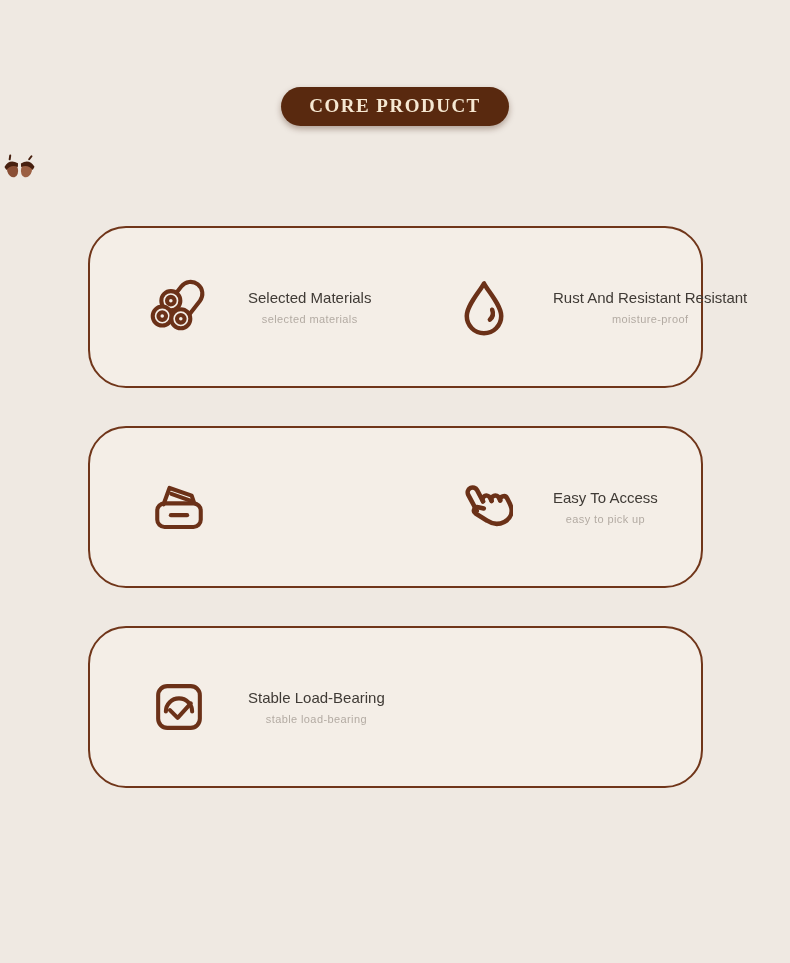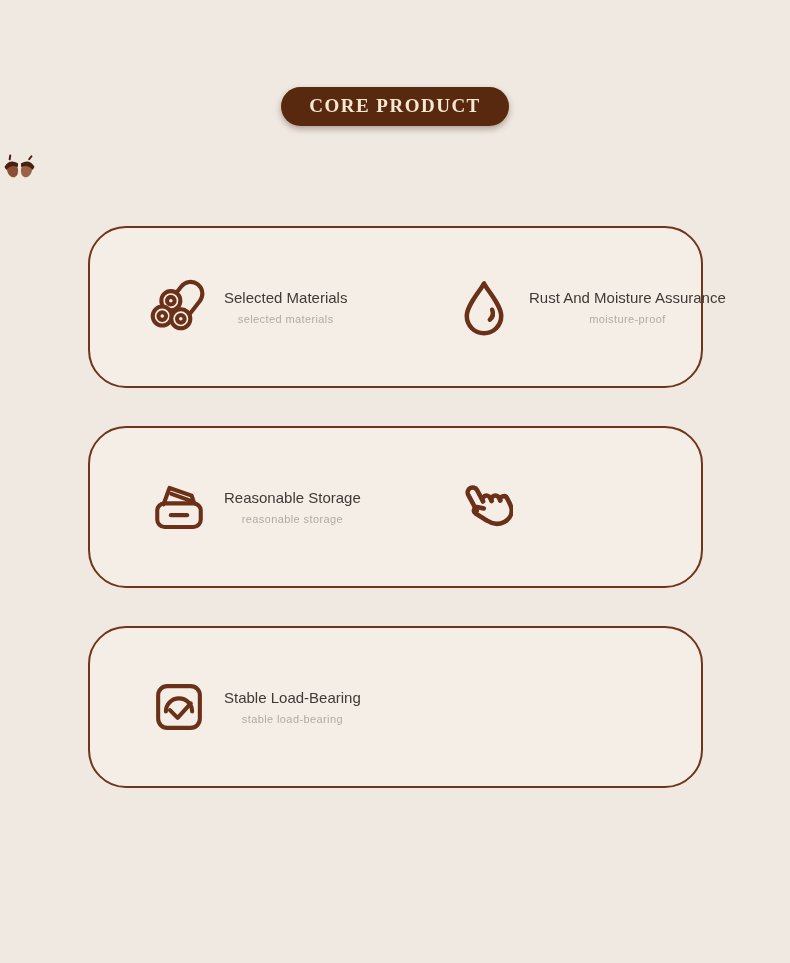--- a/index.html
+++ b/index.html
@@ -39,21 +39,21 @@
     height:162px;
     margin:0 0 38px 88px;
     background:#f4eee7;
     border:2px solid #70361a;
     border-radius:38px;
     box-sizing:border-box;
     display:flex;
     align-items:center;
     padding-left:60px;
   }
-  .feature{display:flex;align-items:center;gap:16px;}
+  .feature{display:flex;align-items:center;gap:40px;}
   .feature.left{width:305px;flex-shrink:0;}
   .feature .icon{width:58px;height:58px;flex-shrink:0;}
   .ftext{text-align:center;}
   .ftitle{
     font-size:15px;
     color:#3f3a35;
     white-space:nowrap;
     margin-bottom:7px;
     text-align:left;
   }
@@ -113,52 +113,52 @@
       </div>
     </div>
     <div class="feature">
       <span class="icon">
         <svg width="58" height="58" viewBox="0 0 64 64" fill="none" stroke="#6b3118" stroke-width="5" stroke-linecap="round" stroke-linejoin="round">
           <path d="M32 6 C28 14 13 30 13 42 a19 19 0 0 0 38 0 C51 30 36 14 32 6 Z"></path>
           <path d="M41 35 a10 10 0 0 1 -2.5 11"></path>
         </svg>
       </span>
       <div class="ftext">
-        <div class="ftitle">Rust And Moisture Assurance</div>
+        <div class="ftitle">Rust And Resistant Resistant</div>
         <div class="fsub">moisture-proof</div>
       </div>
     </div>
   </div>
 
   <div class="card">
     <div class="feature left">
       <span class="icon">
         <svg width="58" height="58" viewBox="0 0 64 64" fill="none" stroke="#6b3118" stroke-width="4.5" stroke-linecap="round" stroke-linejoin="round">
           <path d="M15 29 L21.5 11 L46 19.5 L48.5 27"></path>
           <path d="M23.5 17.5 L44.5 25"></path>
           <rect x="8" y="28" width="48" height="26" rx="8"></rect>
           <line x1="23" y1="41" x2="41" y2="41"></line>
         </svg>
       </span>
-      <div class="ftext">
-        <div class="ftitle">Reasonable Storage</div>
-        <div class="fsub">reasonable storage</div>
-      </div>
     </div>
     <div class="feature">
       <span class="icon">
         <svg width="58" height="58" viewBox="0 0 64 64" fill="none" stroke="#6b3118" stroke-width="5" stroke-linecap="round" stroke-linejoin="round">
           <g transform="rotate(-28 32 32)">
             <path d="M23 32 V12 a5.5 5.5 0 0 1 11 0 v14"></path>
             <path d="M34 26 a4.3 4.3 0 0 1 8.6 0 v4"></path>
             <path d="M42.6 30 a4.3 4.3 0 0 1 8.6 1 v3"></path>
             <path d="M51.2 34 a4 4 0 0 1 7.8 1.3 v5.2 c0 10 -5.5 16.5 -15 16.5 c-8 0 -12.5 -3.5 -16 -10 l-7.5 -13 c-2.2 -3.8 2.4 -7.6 5.8 -4.8 l4.7 4.2"></path>
           </g>
         </svg>
       </span>
+      <div class="ftext">
+        <div class="ftitle">Easy To Access</div>
+        <div class="fsub">easy to pick up</div>
+      </div>
     </div>
   </div>
 
   <div class="card">
     <div class="feature left">
       <span class="icon">
         <svg width="58" height="58" viewBox="0 0 64 64" fill="none" stroke="#6b3118" stroke-width="4.5" stroke-linecap="round" stroke-linejoin="round">
           <rect x="9" y="9" width="46" height="46" rx="10"></rect>
           <path d="M17.5 37 a14.5 14.5 0 0 1 29 0"></path>
           <path d="M22 35.5 l8.5 8.5 L45 28"></path>

